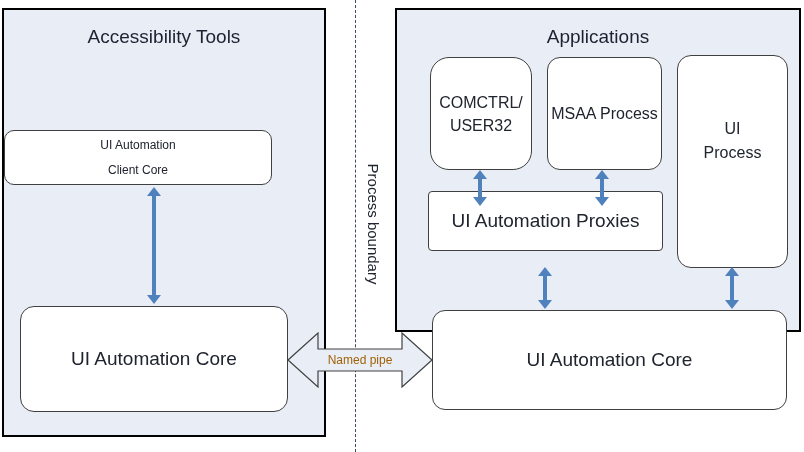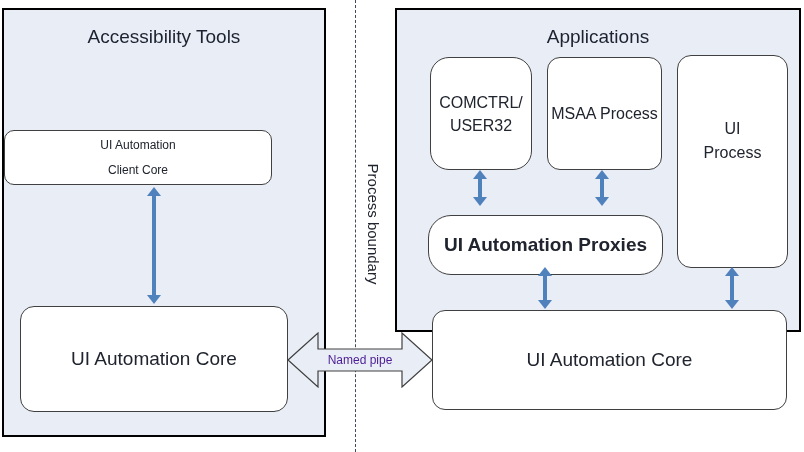--- a/index.html
+++ b/index.html
@@ -42,21 +42,21 @@
     display:flex; flex-direction:column; justify-content:center; align-items:center;
     text-align:center; color:#20242e;
   }
   .node .ln { display:block; }
 
   #box-client   { left:0;  top:120px; width:268px; height:55px;  border-radius:10px; font-size:12px; line-height:25px; }
   #box-core-l   { left:16px;  top:296px; width:268px; height:106px; border-radius:14px; font-size:19px; }
   #box-comctrl  { left:33px;  top:47px;  width:102px; height:113px; border-radius:19px; font-size:16px; line-height:23px; }
   #box-msaa     { left:150px; top:47px;  width:115px; height:113px; border-radius:13px; font-size:16px; }
   #box-provider { left:280px; top:45px;  width:111px; height:213px; border-radius:14px; font-size:16px; line-height:24px; padding-bottom:42px; }
-  #box-proxies  { left:31px;  top:205px; width:235px; height:60px;  border-radius:23px; font-size:19px;font-weight:bold; }
+  #box-proxies  { left:31px;  top:181px; width:235px; height:60px;  border-radius:4px; font-size:19px; }
   #box-core-r   { left:35px;  top:300px; width:355px; height:100px; border-radius:13px; font-size:19px; }
 
   
   .varrow {
     position:absolute; width:14px; z-index:2;
     display:flex; flex-direction:column; align-items:center;
   }
   .varrow .head-up {
     width:0; height:0;
     border-left:7px solid transparent; border-right:7px solid transparent;
@@ -75,21 +75,21 @@
   #arrow-proxies-core    { left:141px; top:257px; height:42px; }
   #arrow-provider-core   { left:328px; top:257px; height:42px; }
 
   
   #named-pipe {
     position:absolute; left:287px; top:332px; width:146px; height:56px; z-index:3;
   }
   #named-pipe svg { display:block; }
   #named-pipe .pipe-label {
     position:absolute; left:0; right:0; top:21px;
-    text-align:center; font-size:12px; color:#4c1d95; white-space:nowrap;
+    text-align:center; font-size:12px; color:#a16207; white-space:nowrap;
   }
 </style>
 </head>
 <body>
 
 <div id="stage">
 
   <div class="boundary-line"></div>
   <div class="boundary-label">Process boundary</div>
 

